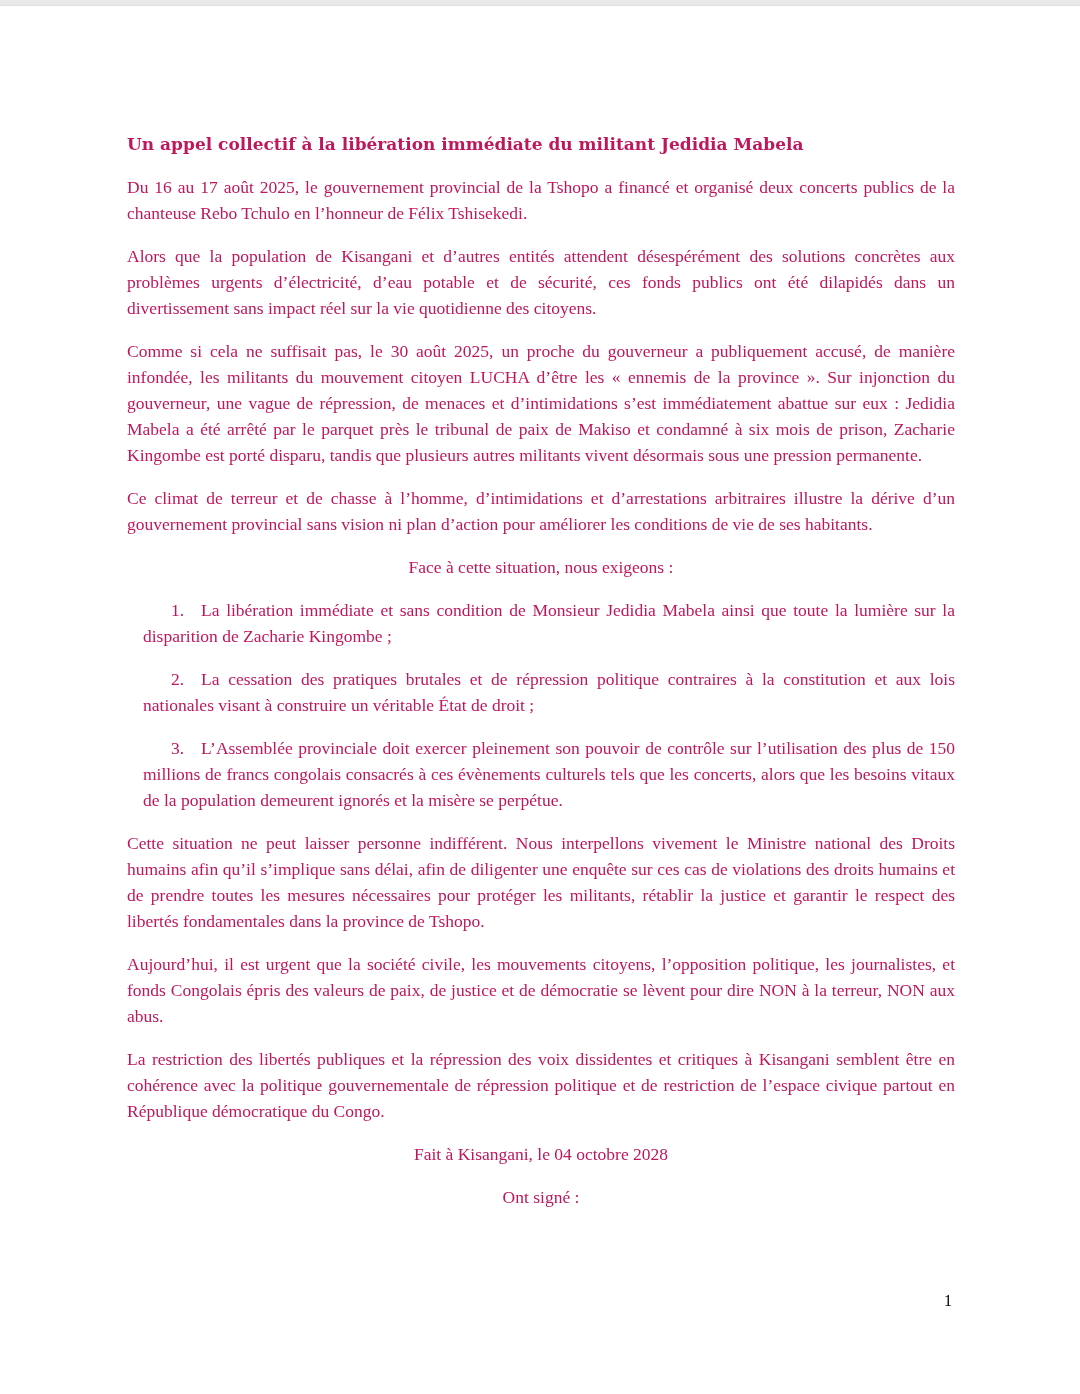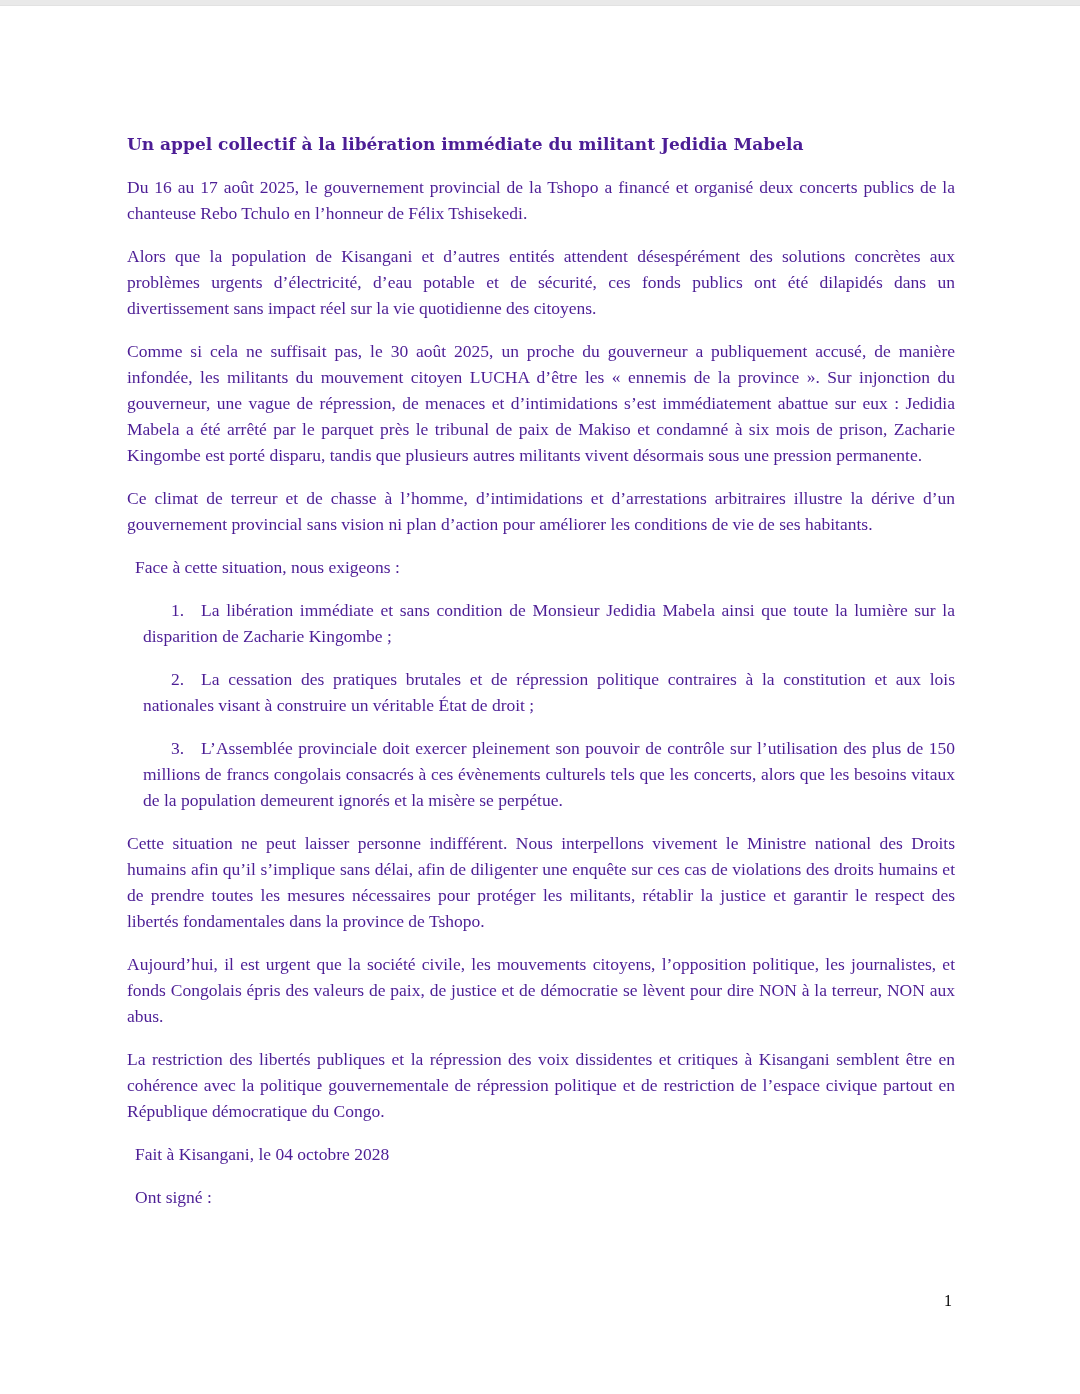--- a/index.html
+++ b/index.html
@@ -25,36 +25,35 @@
     border-bottom: 1px solid #e2e2e2;
   }
   .content {
     position: absolute;
     left: 127px;
     top: 131px;
     width: 828px;
     font-family: "Liberation Serif", "DejaVu Serif", serif;
     font-size: 17.5px;
     line-height: 26px;
-    color: #4c1d95;
+    color: #be185d;
   }
   .doc-title {
     font-family: "DejaVu Serif", "Liberation Serif", serif;
     font-size: 17px;
     font-weight: bold;
     line-height: 26px;
     margin: 0 0 17px 0;
   }
   .para {
     margin: 0 0 17px 0;
     text-align: justify;
   }
   .para.single {
-    text-align: left;
-    margin-left: 8px;
+    text-align: center;
   }
   .list-item {
     margin: 0 0 17px 16px;
     text-align: justify;
     text-indent: 28px;
   }
   .list-item .num {
     display: inline-block;
     width: 30px;
     text-indent: 0;

